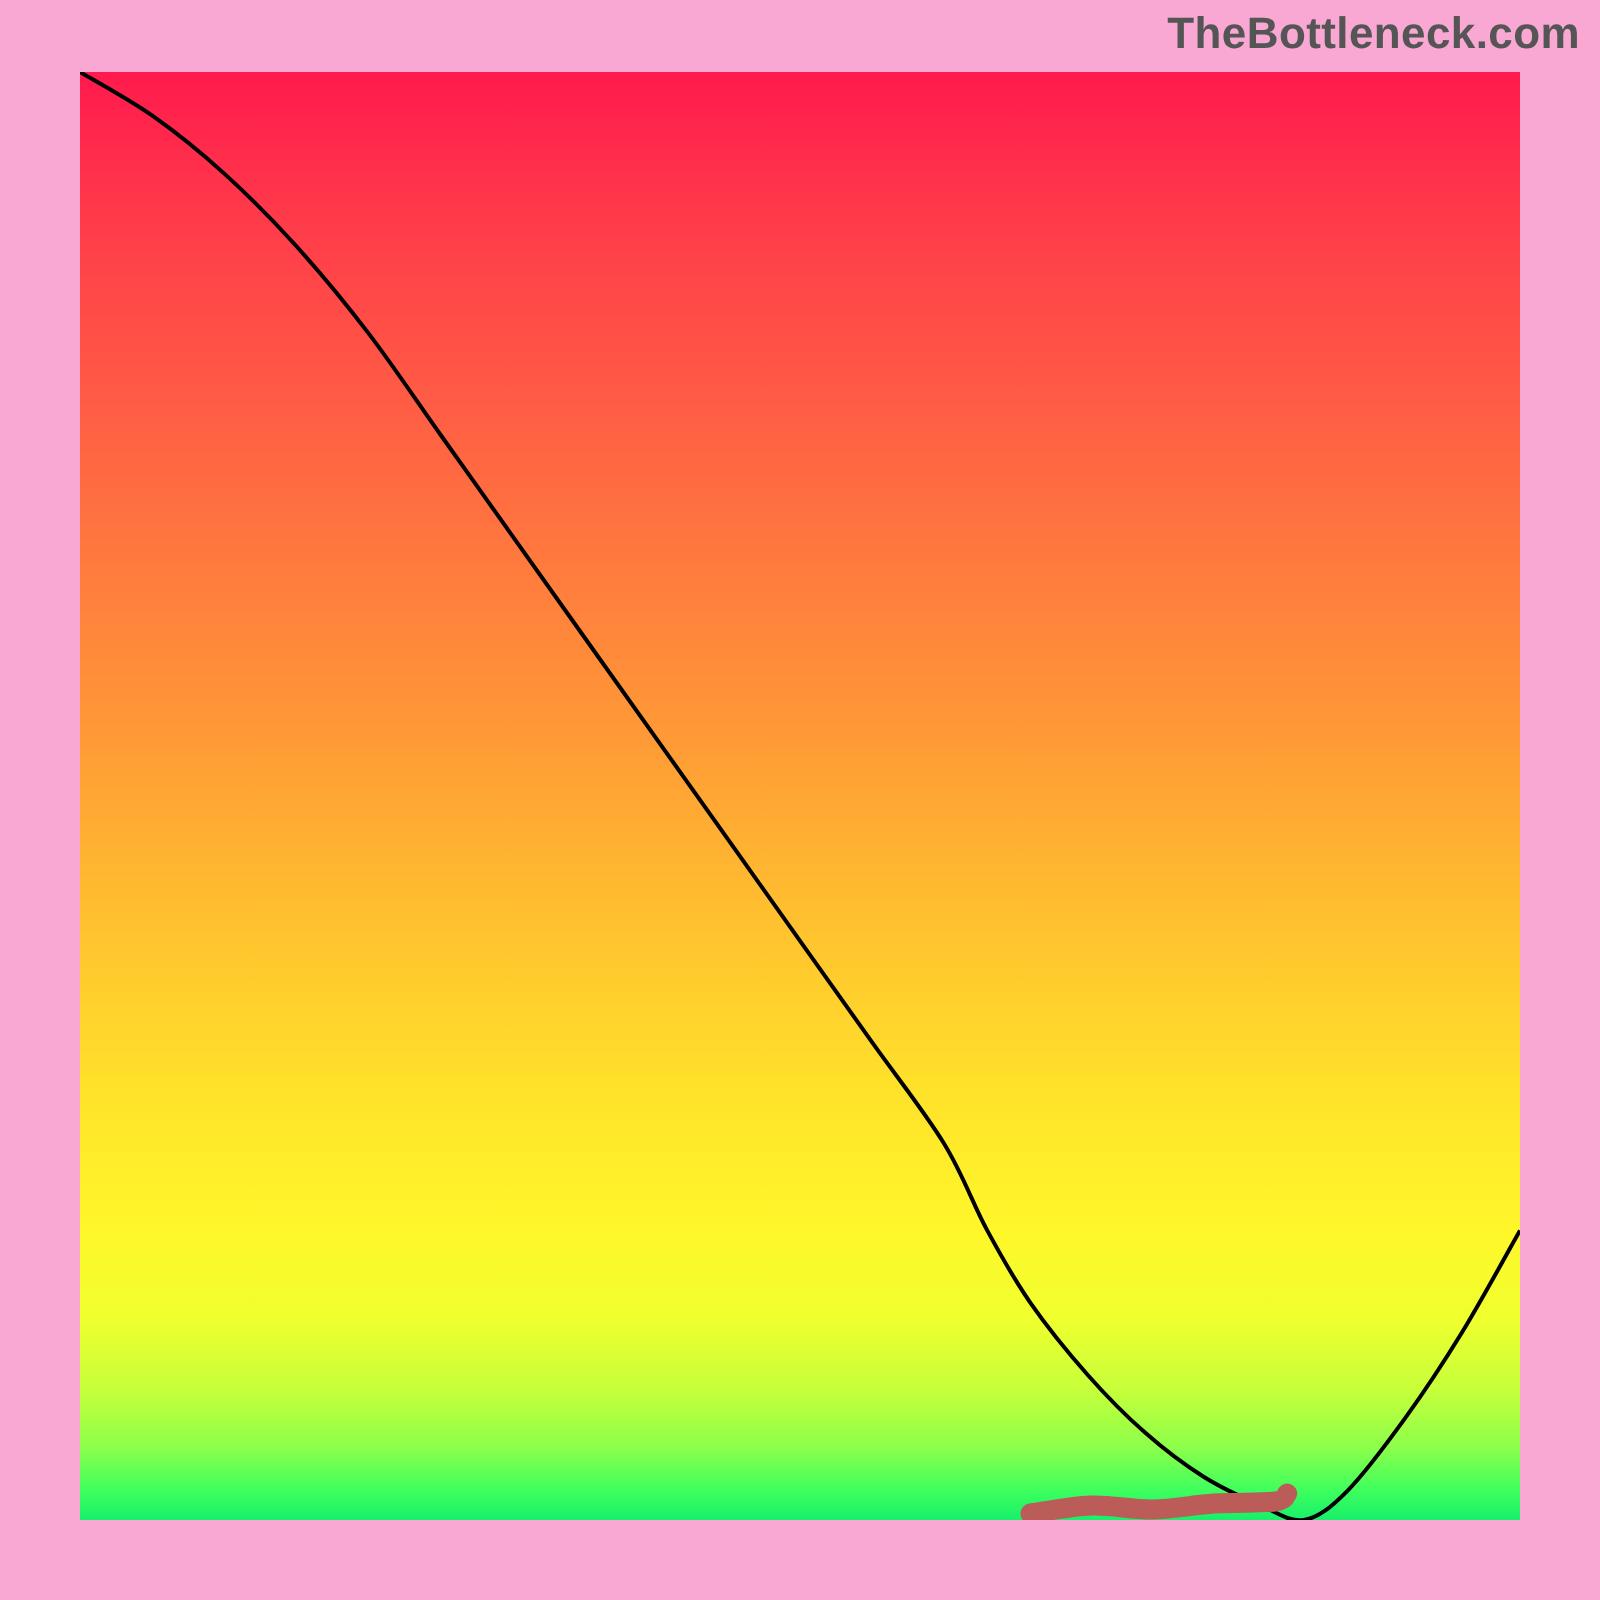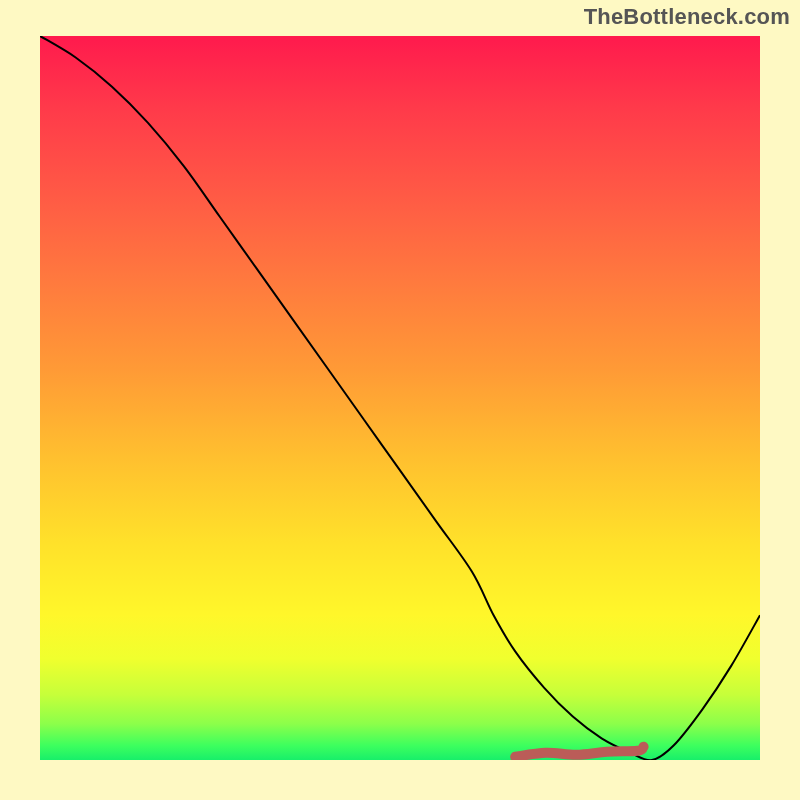--- a/index.html
+++ b/index.html
@@ -8,21 +8,21 @@
     width: 800px;
     height: 800px;
     background: #000;
     overflow: hidden;
     font-family: Arial, Helvetica, sans-serif;
   }
   .frame {
     position: relative;
     width: 800px;
     height: 800px;
-    background: #fef9c3;
+    background: #f9a8d4;
   }
   .attribution {
     position: absolute;
     top: 4px;
     right: 10px;
     color: #555;
     font-size: 22px;
     font-weight: bold;
     letter-spacing: 0.2px;
     z-index: 5;

